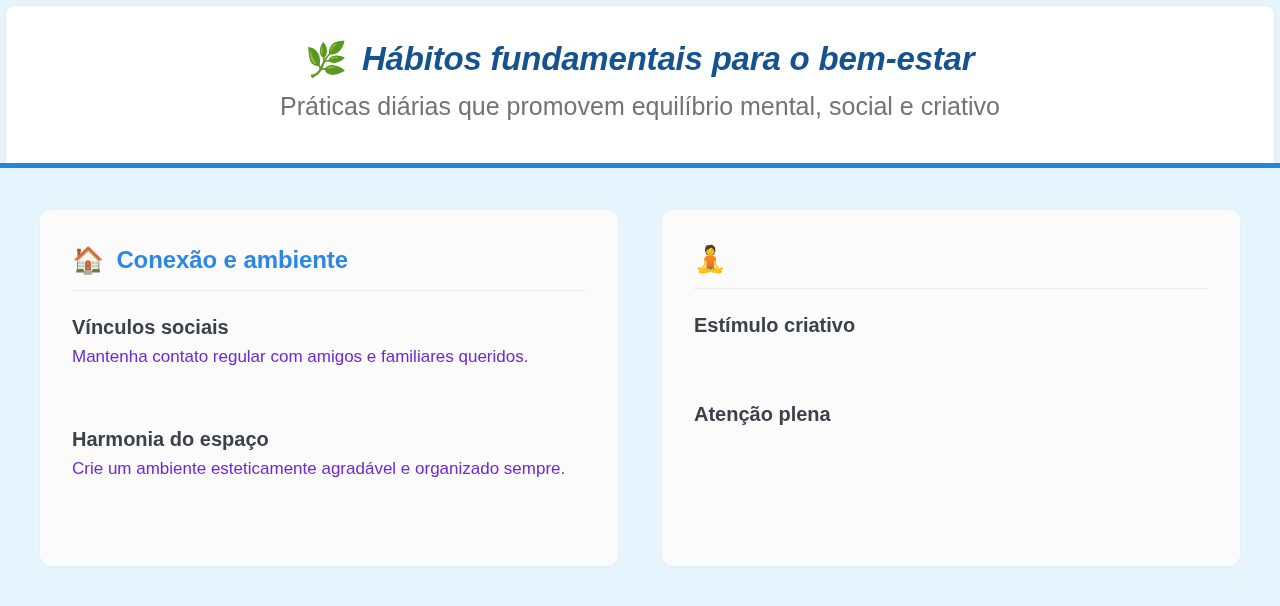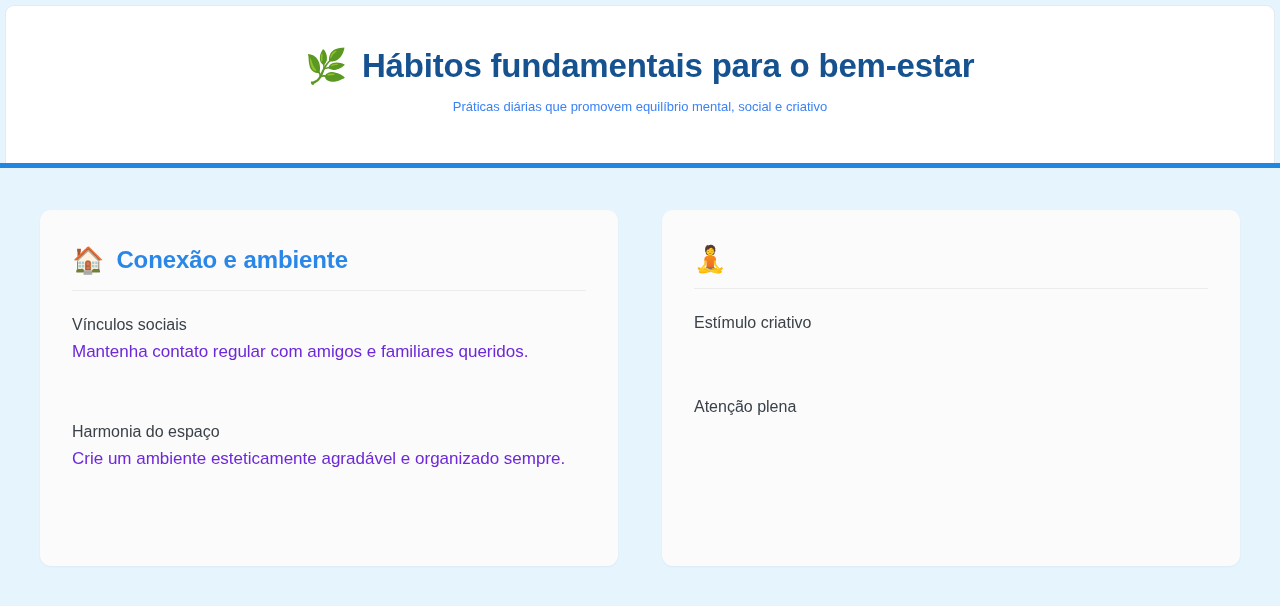--- a/index.html
+++ b/index.html
@@ -56,25 +56,26 @@
     display: inline-block;
     font-family: "DejaVu Sans", sans-serif;
   }
 
   .page-title {
     font-size: 33px;
     font-weight: bold;
     color: #15528f;
     letter-spacing: -0.2px;
     white-space: nowrap;
+    font-style: italic;
   }
 
   .page-subtitle {
-    font-size: 13px;
-    color: #3b82f6;
+    font-size: 25px;
+    color: #737373;
     font-weight: normal;
     white-space: nowrap;
   }
 
   .accent-bar {
     height: 5px;
     background: #2186e0;
     flex: 0 0 auto;
     margin: 0 -5px;
   }
@@ -128,22 +129,22 @@
     background: #ececec;
     margin-bottom: 24px;
   }
 
   .items { display: flex; flex-direction: column; }
 
   .item { margin-bottom: 26px; }
   .item:last-child { margin-bottom: 0; margin-top: 32px; }
 
   .item-term {
-    font-size: 16px;
-    font-weight: normal;
+    font-size: 20px;
+    font-weight: bold;
     color: #3a4149;
     margin-bottom: 6px;
     line-height: 1.25;
   }
 
   .item-desc {
     font-size: 17px;
     color: #6d28d9;
     line-height: 1.35;
     font-weight: normal;

